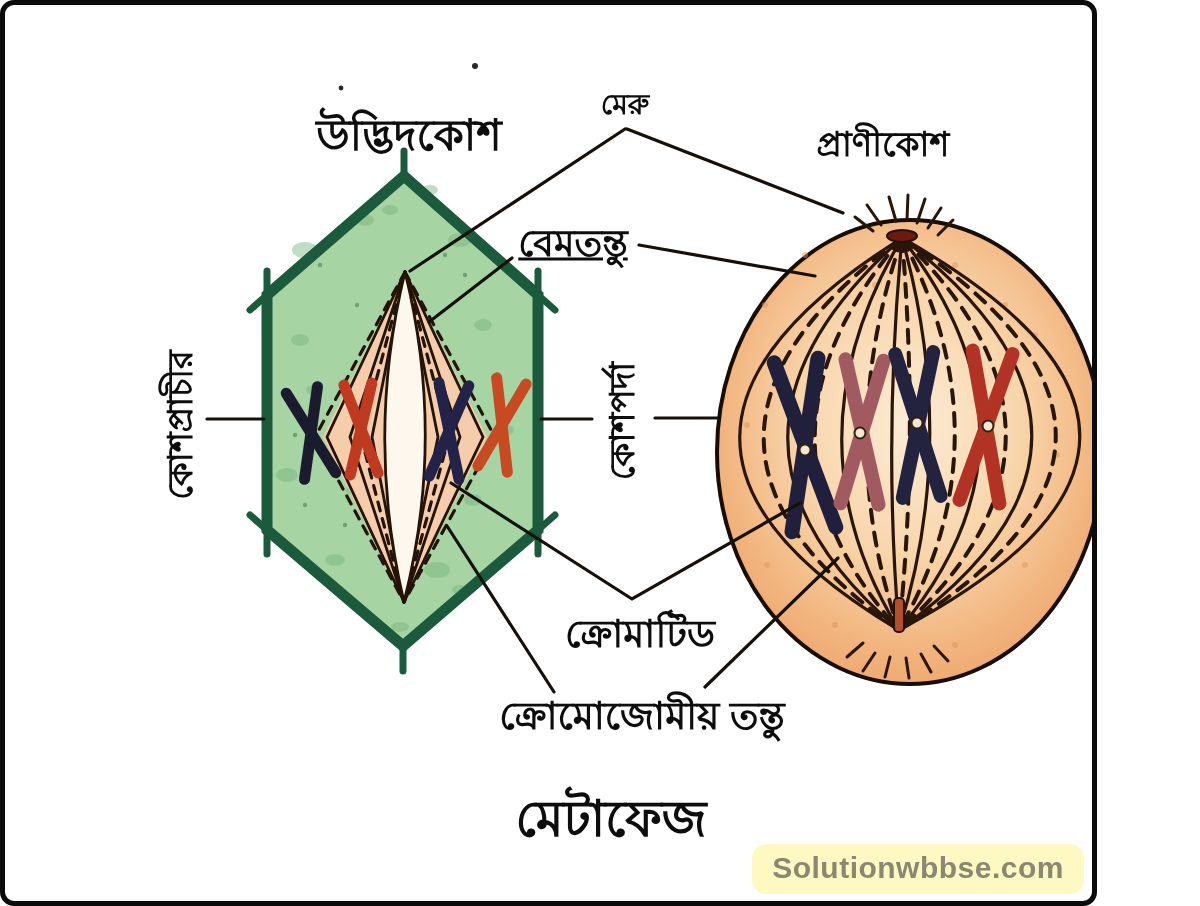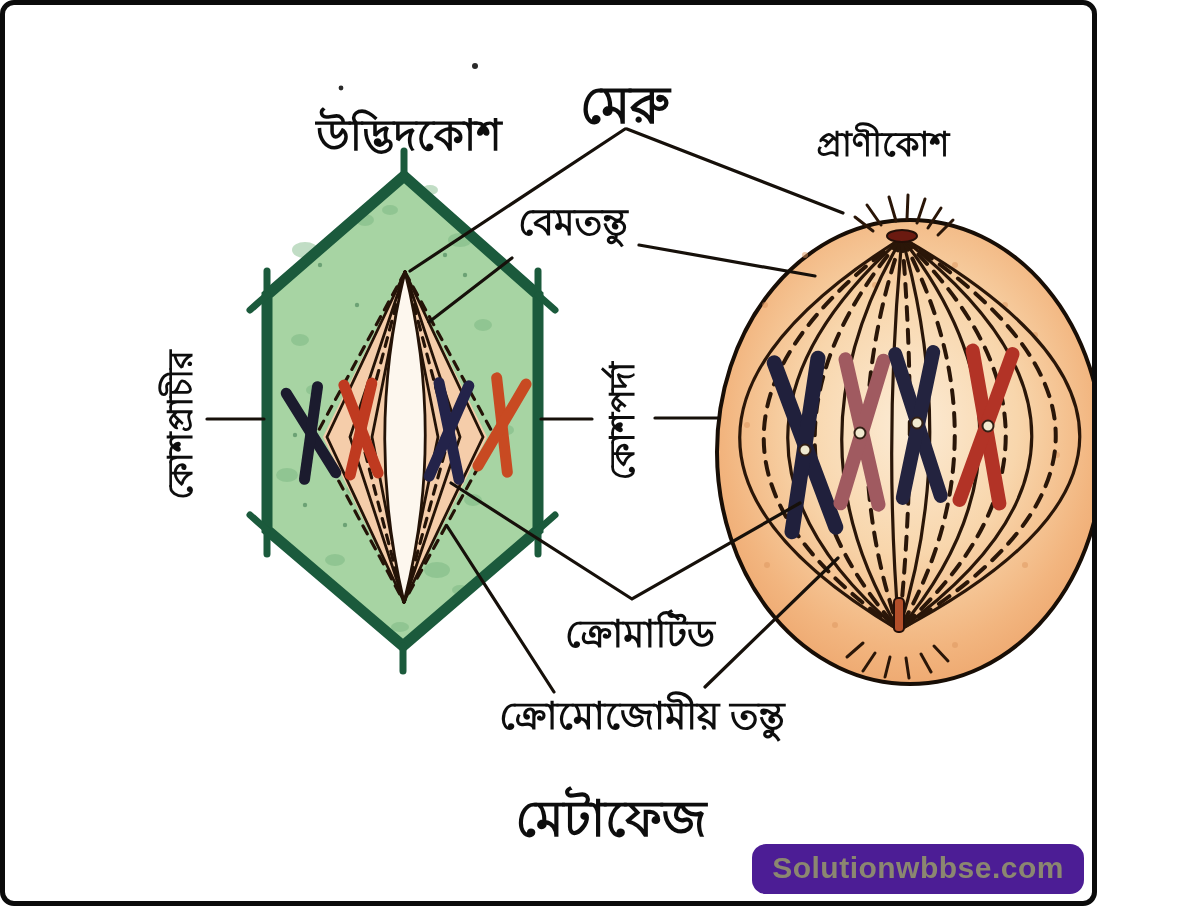--- a/index.html
+++ b/index.html
@@ -10,21 +10,21 @@
   }
   .canvas{position:absolute;left:0;top:0;z-index:1;}
   .lbl{
     position:absolute;z-index:2;color:#0d0d0d;font-weight:600;white-space:nowrap;
     transform:translate(-50%,-50%);line-height:1;
   }
   .lbl.vert{transform:translate(-50%,-50%) rotate(-90deg);}
   .title{font-weight:700;text-align:center;}
   .watermark{
     position:absolute;z-index:3;right:8px;bottom:7px;
-    background:#4c1d95;color:#8b8770;font-weight:700;font-size:30px;
+    background:#fef9c3;color:#8b8770;font-weight:700;font-size:30px;
     padding:7px 20px 9px 20px;border-radius:14px;letter-spacing:.5px;margin-left:20px;
   }
 </style>
 </head>
 <body>
 
 <div class="frame">
 
   <svg class="canvas" width="1200" height="906" viewBox="0 0 1200 906">
     <defs>
@@ -223,25 +223,25 @@
       <path d="M536,414 L587,414"></path>
       <path d="M650,413 L713,413"></path>
       <path d="M446,478 L627,594 L795,498"></path>
       <path d="M442,521 L549,687"></path>
       <path d="M700,682 L833,553"></path>
     </g>
   </svg>
 
   <div class="lbl" style="left:404px;top:130px;font-size:43px;">উদ্ভিদকোশ</div>
 
-  <div class="lbl" style="left:620px;top:100px;font-size:52px;">মেরু</div>
+  <div class="lbl" style="left:620px;top:100px;font-size:28px;">মেরু</div>
 
   <div class="lbl" style="left:878px;top:139px;font-size:34px;">প্রাণীকোশ</div>
 
-  <div class="lbl" style="left:568px;top:217px;font-size:37px;">বেমতন্তু</div>
+  <div class="lbl" style="left:568px;top:238px;font-size:37px;text-decoration:underline;">বেমতন্তু</div>
 
   <div class="lbl vert" style="left:175px;top:420px;font-size:34px;">কোশপ্রাচীর</div>
 
   <div class="lbl vert" style="left:617px;top:416px;font-size:34px;">কোশপর্দা</div>
 
   <div class="lbl" style="left:637px;top:711px;font-size:38px;">ক্রোমোজোমীয় তন্তু</div>
 
   <div class="lbl" style="left:635px;top:629px;font-size:38px;">ক্রোমাটিড</div>
 
   <div class="lbl title" style="left:606px;top:814px;font-size:50px;">মেটাফেজ</div>

